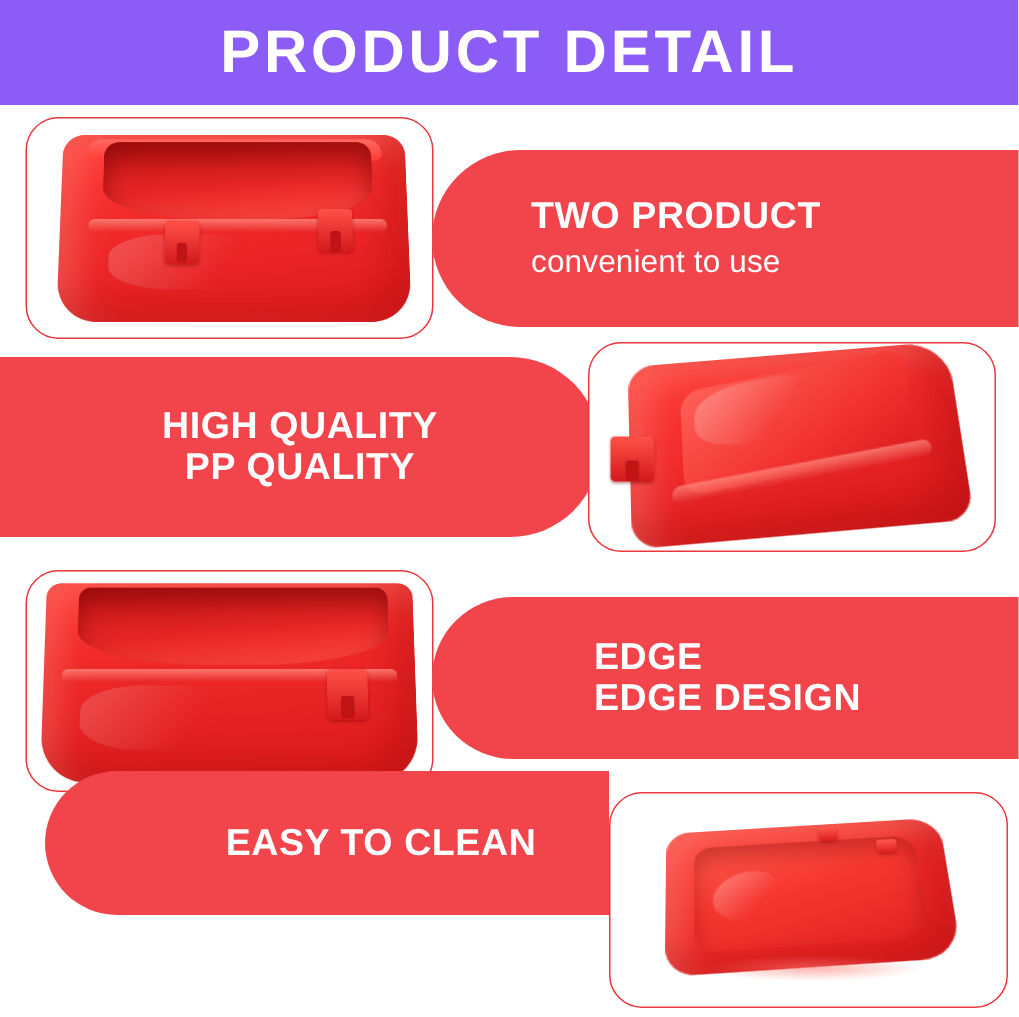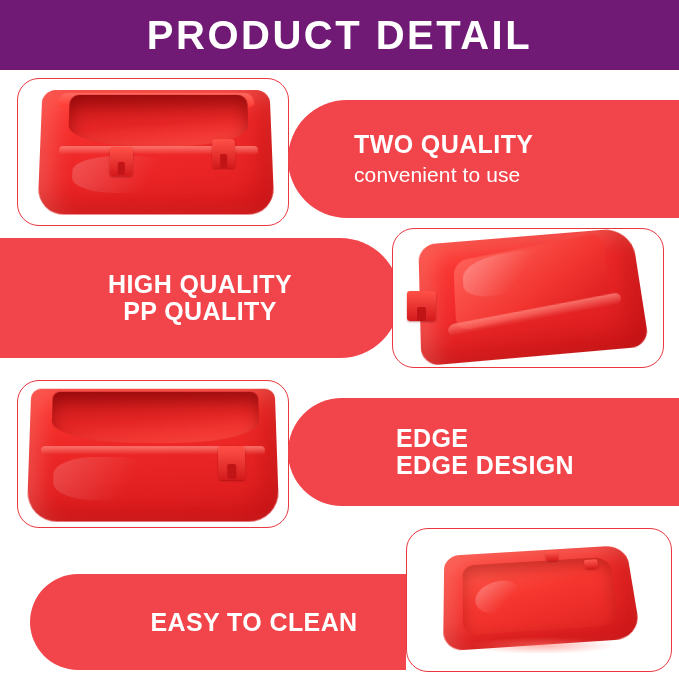--- a/index.html
+++ b/index.html
@@ -15,21 +15,21 @@
     position: relative;
   }
 
   
   .banner {
     position: absolute;
     left: 0;
     top: 0;
     width: 679px;
     height: 70px;
-    background: #701a75;
+    background: #8b5cf6;
     display: flex;
     align-items: center;
     justify-content: center;
   }
   .banner-title {
     color: #ffffff;
     font-size: 40px;
     font-weight: bold;
     letter-spacing: 2.5px;
     line-height: 1;
@@ -103,21 +103,21 @@
   .r3-photo { left: 17px;  top: 380px; width: 272px; height: 148px; }
   .r3-pill  {
     left: 288px; top: 398px; width: 400px; height: 108px;
     border-radius: 54px 0 0 54px;
     padding-left: 108px;
     align-items: flex-start;
   }
 
   
   .r4-pill {
-    left: 30px; top: 574px; width: 376px; height: 96px;
+    left: 30px; top: 514px; width: 376px; height: 96px;
     border-radius: 48px 0 0 48px;
     align-items: center;
     justify-content: center;
   }
   .r4-photo { left: 406px; top: 528px; width: 266px; height: 144px; }
 
   
   .prod { position: absolute; inset: 0; }
 
   
@@ -271,21 +271,21 @@
         <div class="p1-cavity"></div>
         <div class="p1-band"></div>
         <div class="p1-gloss"></div>
         <div class="buckle p1-b1"></div>
         <div class="buckle p1-b2"></div>
       </div>
     </div>
   </div>
 
   <div class="pill r1-pill">
-    <div class="pill-title">TWO QUALITY</div>
+    <div class="pill-title">TWO PRODUCT</div>
     <div class="pill-sub">convenient to use</div>
   </div>
 
 </div>
 
 <div class="row">
 
   <div class="pill r2-pill">
     <div class="pill-title">HIGH QUALITY</div>
     <div class="pill-title">PP QUALITY</div>

